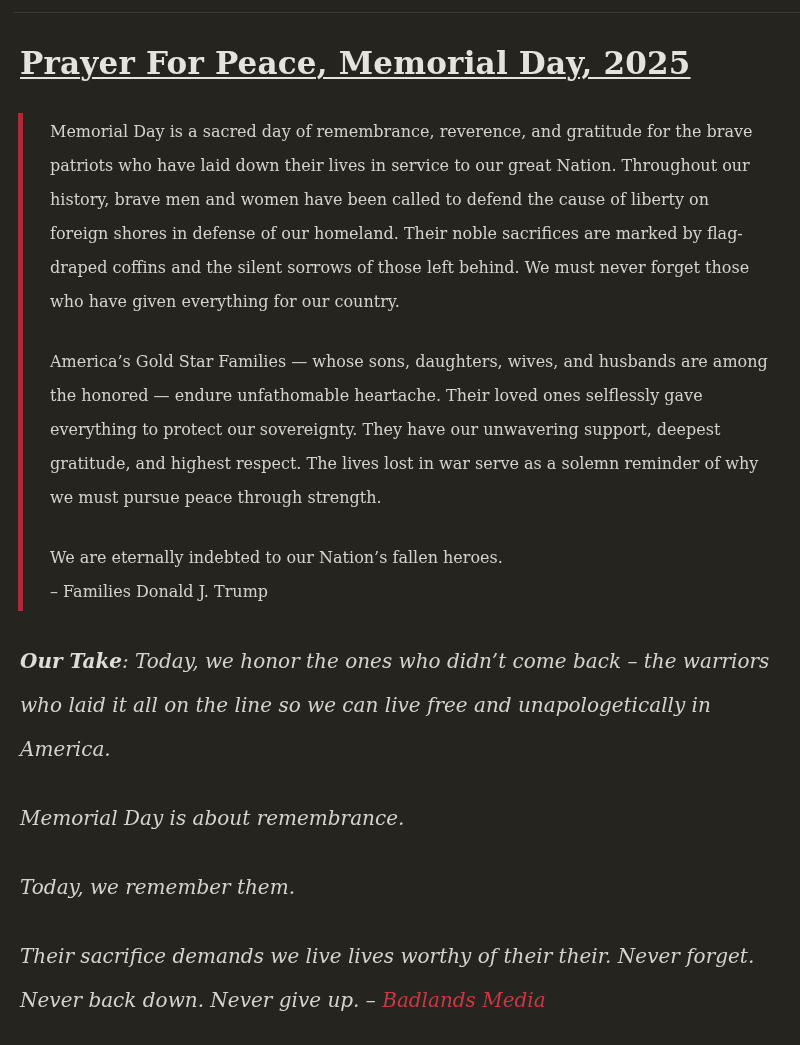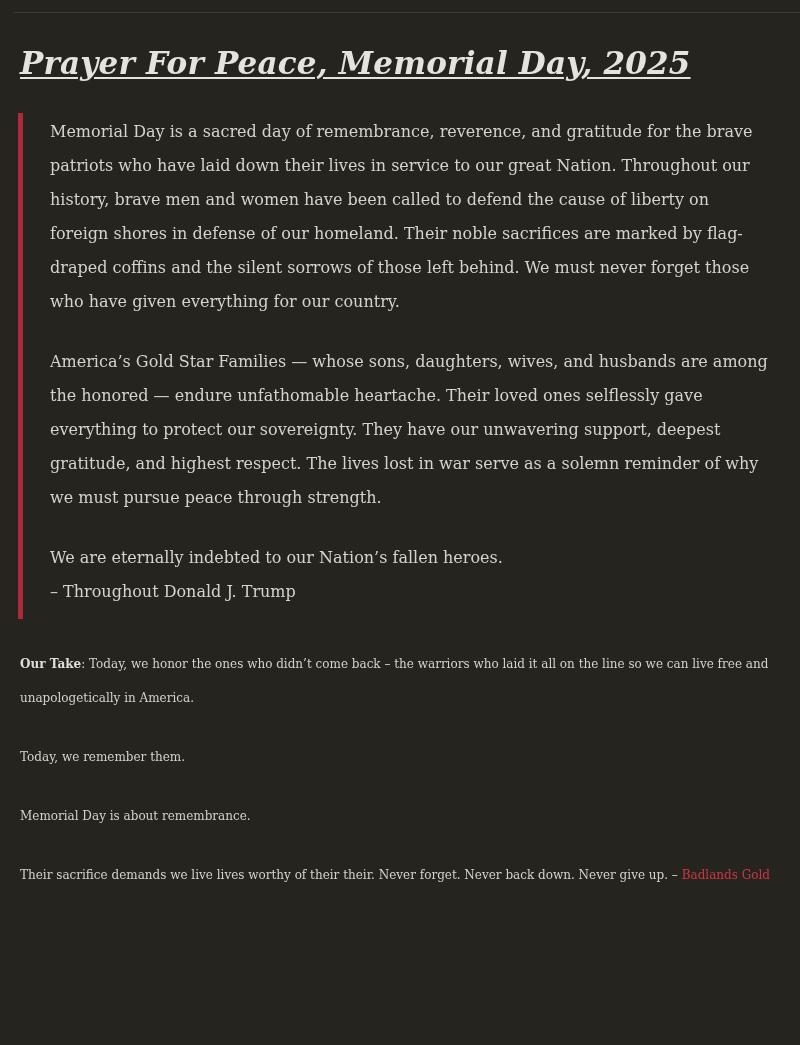--- a/index.html
+++ b/index.html
@@ -30,41 +30,41 @@
     font-weight: bold;
     color: #e6e3dc;
     letter-spacing: 0.2px;
   }
   h1.article-title a {
     color: inherit;
     text-decoration: underline;
     text-decoration-thickness: 2px;
     text-underline-offset: 3px;
     cursor: pointer;
-    font-style: italic;
   }
   blockquote.pull-quote {
     margin: 30px 14px 28px -2px;
     border-left: 5px solid #ad2a3c;
     padding: 2px 0 2px 27px;
   }
   blockquote.pull-quote p {
     margin: 0 0 26px 0;
     font-size: 16px;
     line-height: 34px;
     color: #d6d3cc;
   }
   blockquote.pull-quote p:last-child {
-    margin-bottom: 8px;
+    margin-bottom: 0;
   }
   .body-para {
     margin: 25px 0 0 0;
-    font-size: 12px;
-    line-height: 34px;
+    font-size: 20px;
+    line-height: 44px;
     color: #d6d3cc;
+    font-style: italic;
   }
   .body-para strong {
     font-weight: bold;
     color: #e0ddd6;
   }
   a.red-link {
     color: #cf3644;
     text-decoration: none;
     cursor: pointer;
   }
@@ -80,31 +80,31 @@
 
     <h1 class="article-title">
       <a>Prayer For Peace, Memorial Day, 2025</a>
     </h1>
 
     <blockquote class="pull-quote">
       <p>Memorial Day is a sacred day of remembrance, reverence, and gratitude for the brave patriots who have laid down their lives in service to our great Nation. Throughout our history, brave men and women have been called to defend the cause of liberty on foreign shores in defense of our homeland. Their noble sacrifices are marked by flag-draped coffins and the silent sorrows of those left behind. We must never forget those who have given everything for our country.</p>
       <p>America’s Gold Star Families — whose sons, daughters, wives, and husbands are among the honored — endure unfathomable heartache. Their loved ones selflessly gave everything to protect our sovereignty. They have our unwavering support, deepest gratitude, and highest respect. The lives lost in war serve as a solemn reminder of why we must pursue peace through strength.</p>
       <p>
         <span>We are eternally indebted to our Nation’s fallen heroes.</span><br>
-        <span>– Throughout Donald J. Trump</span>
+        <span>– Families Donald J. Trump</span>
       </p>
     </blockquote>
 
     <p class="body-para">
       <strong>Our Take</strong><span>: Today, we honor the ones who didn’t come back – the warriors who laid it all on the line so we can live free and unapologetically in America.</span>
     </p>
 
+    <p class="body-para">Memorial Day is about remembrance.</p>
+
     <p class="body-para">Today, we remember them.</p>
 
-    <p class="body-para">Memorial Day is about remembrance.</p>
-
     <p class="body-para">
-      <span>Their sacrifice demands we live lives worthy of their their. Never forget. Never back down. Never give up. – </span><a class="red-link">Badlands Gold</a>
+      <span>Their sacrifice demands we live lives worthy of their their. Never forget. Never back down. Never give up. – </span><a class="red-link">Badlands Media</a>
     </p>
 
   </article>
 
 </div>
 
 </body></html>

